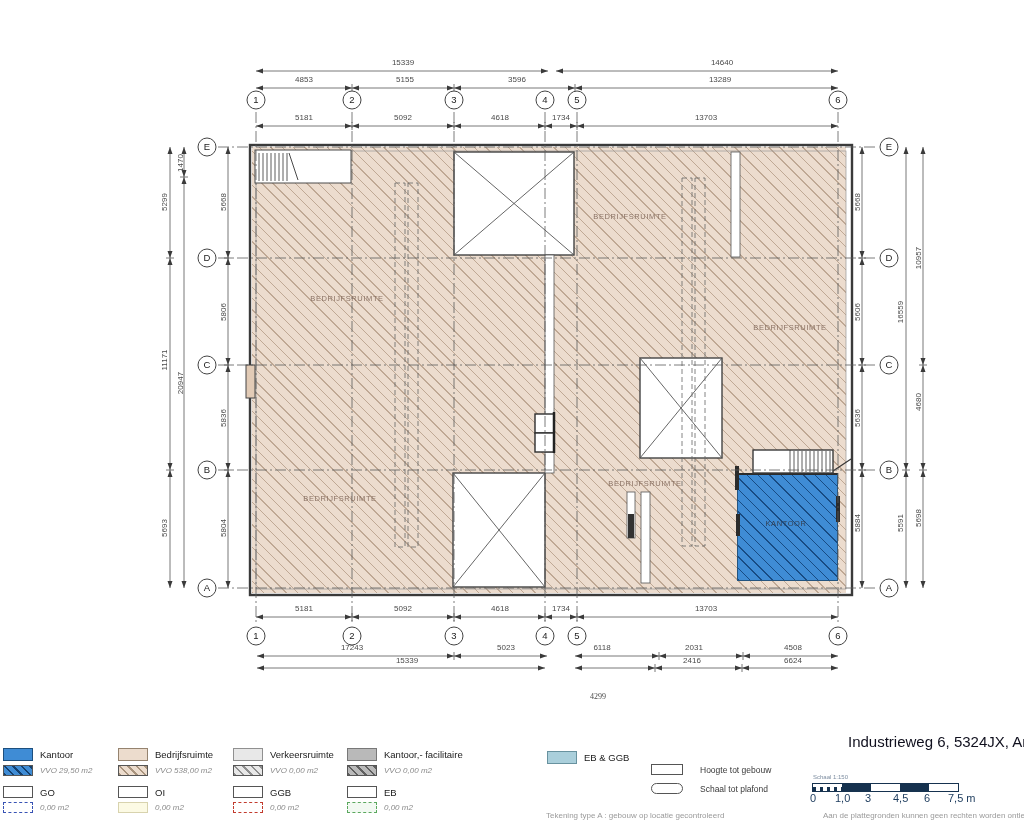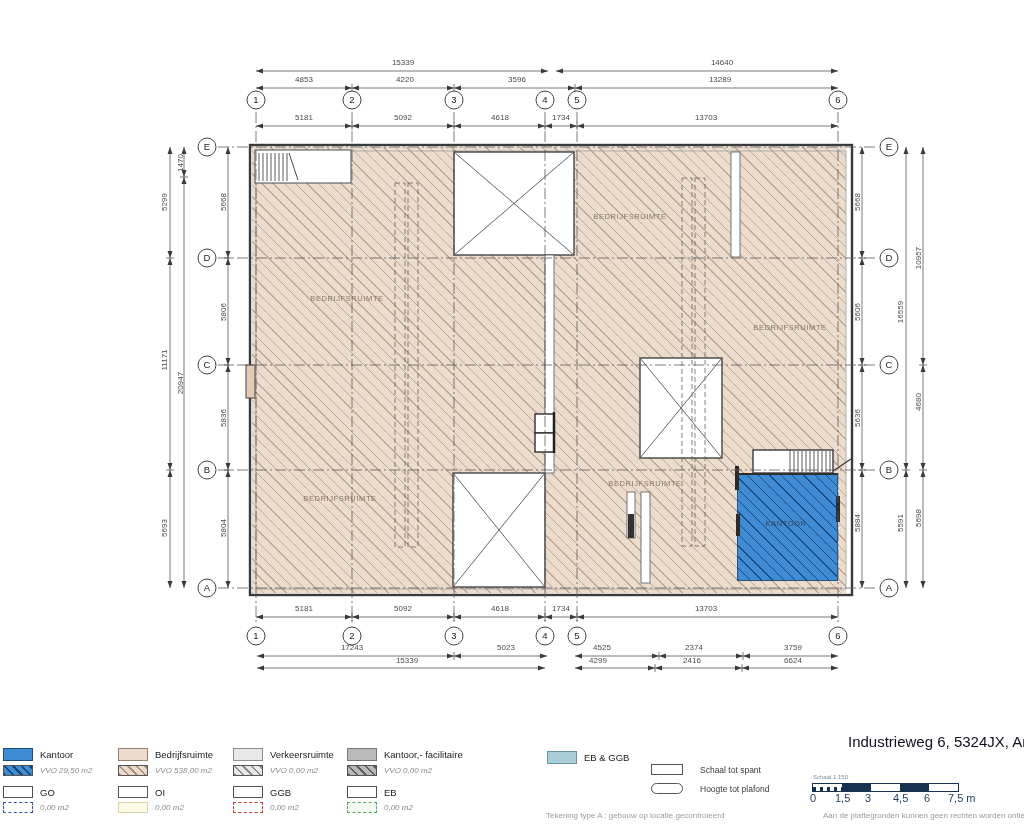--- a/index.html
+++ b/index.html
@@ -272,40 +272,40 @@
         <div class="bubble" style="left: 889px; top: 147px;">E</div>
         <div class="bubble" style="left: 889px; top: 258px;">D</div>
         <div class="bubble" style="left: 889px; top: 365px;">C</div>
         <div class="bubble" style="left: 889px; top: 470px;">B</div>
         <div class="bubble" style="left: 889px; top: 588px;">A</div>
       </div>
     <div id="dims">
         <span class="dim" style="left: 403px; top: 62px;">15339</span>
         <span class="dim" style="left: 722px; top: 62px;">14640</span>
         <span class="dim" style="left: 304px; top: 79px;">4853</span>
-        <span class="dim" style="left: 405px; top: 79px;">4220</span>
+        <span class="dim" style="left: 405px; top: 79px;">5155</span>
         <span class="dim" style="left: 517px; top: 79px;">3596</span>
         <span class="dim" style="left: 720px; top: 79px;">13289</span>
         <span class="dim" style="left: 304px; top: 117px;">5181</span>
         <span class="dim" style="left: 403px; top: 117px;">5092</span>
         <span class="dim" style="left: 500px; top: 117px;">4618</span>
         <span class="dim" style="left: 561px; top: 117px;">1734</span>
         <span class="dim" style="left: 706px; top: 117px;">13703</span>
         <span class="dim" style="left: 304px; top: 608px;">5181</span>
         <span class="dim" style="left: 403px; top: 608px;">5092</span>
         <span class="dim" style="left: 500px; top: 608px;">4618</span>
         <span class="dim" style="left: 561px; top: 608px;">1734</span>
         <span class="dim" style="left: 706px; top: 608px;">13703</span>
         <span class="dim" style="left: 352px; top: 647px;">17243</span>
         <span class="dim" style="left: 506px; top: 647px;">5023</span>
-        <span class="dim" style="left: 602px; top: 647px;">4525</span>
-        <span class="dim" style="left: 694px; top: 647px;">2374</span>
-        <span class="dim" style="left: 793px; top: 647px;">3759</span>
+        <span class="dim" style="left: 602px; top: 647px;">6118</span>
+        <span class="dim" style="left: 694px; top: 647px;">2031</span>
+        <span class="dim" style="left: 793px; top: 647px;">4508</span>
         <span class="dim" style="left: 407px; top: 660px;">15339</span>
-        <span class="dim" style="left: 598px; top: 660px;">4299</span>
+        <span class="dim" style="left: 598px; top: 696px; font-family: Liberation Serif, serif;">4299</span>
         <span class="dim" style="left: 692px; top: 660px;">2416</span>
         <span class="dim" style="left: 793px; top: 660px;">6624</span>
         <span class="dim rot" style="left: 164px; top: 202px;">5299</span>
         <span class="dim rot" style="left: 164px; top: 360px;">11171</span>
         <span class="dim rot" style="left: 164px; top: 528px;">5693</span>
         <span class="dim rot" style="left: 180px; top: 163px;">1470</span>
         <span class="dim rot" style="left: 180px; top: 383px;">20947</span>
         <span class="dim rot" style="left: 223px; top: 202px;">5668</span>
         <span class="dim rot" style="left: 223px; top: 312px;">5806</span>
         <span class="dim rot" style="left: 223px; top: 418px;">5836</span>
@@ -383,37 +383,37 @@
           <span class="lg-area" style="top: 17px;">0,00 m2</span>
         </div>
       </div>
 
     <div class="lg-item" style="left:547px;top:751px">
       <div class="lg-swatch" id="ebggb-swatch" style="background: rgb(170, 207, 219); border-color: rgb(104, 146, 159);"></div>
       <span class="lg-name" style="left:37px">EB &amp; GGB</span>
     </div>
 
     <div class="hgt-sym" style="left:651px;top:764px"></div>
-    <span class="hgt-label" style="left:700px;top:765px">Schaal tot spant</span>
+    <span class="hgt-label" style="left:700px;top:765px">Hoogte tot gebouw</span>
     <div class="hgt-sym" style="left:651px;top:783px;border-radius:6px"></div>
-    <span class="hgt-label" style="left:700px;top:784px">Hoogte tot plafond</span>
+    <span class="hgt-label" style="left:700px;top:784px">Schaal tot plafond</span>
   </div>
 
   <div id="scale-area">
     <div id="sb-label">Schaal 1:150</div>
     <div id="sb-bar">
       <div class="sb-seg" id="sbs0" style="background: repeating-linear-gradient(90deg, rgb(22, 50, 79) 0px, rgb(22, 50, 79) 3px, rgb(255, 255, 255) 3px, rgb(255, 255, 255) 7px) left bottom / 100% 4px no-repeat rgb(255, 255, 255);"></div>
       <div class="sb-seg" id="sbs1" style="background: rgb(22, 50, 79);"></div>
       <div class="sb-seg" id="sbs2" style="background: rgb(255, 255, 255);"></div>
       <div class="sb-seg" id="sbs3" style="background: rgb(22, 50, 79);"></div>
       <div class="sb-seg" id="sbs4" style="background: rgb(255, 255, 255);"></div>
     </div>
     <div id="sb-ticks">
         <span class="sb-tick" style="left: 810px;">0</span>
-        <span class="sb-tick" style="left: 835px;">1,5</span>
+        <span class="sb-tick" style="left: 835px;">1,0</span>
         <span class="sb-tick" style="left: 865px;">3</span>
         <span class="sb-tick" style="left: 893px;">4,5</span>
         <span class="sb-tick" style="left: 924px;">6</span>
         <span class="sb-tick" style="left: 948px;">7,5 m</span>
       </div>
   </div>
 
   <div id="titles">
     <div id="title">Industrieweg 6, 5324JX, Am</div>
     <div class="foot" style="left:546px">Tekening type A : gebouw op locatie gecontroleerd</div>

